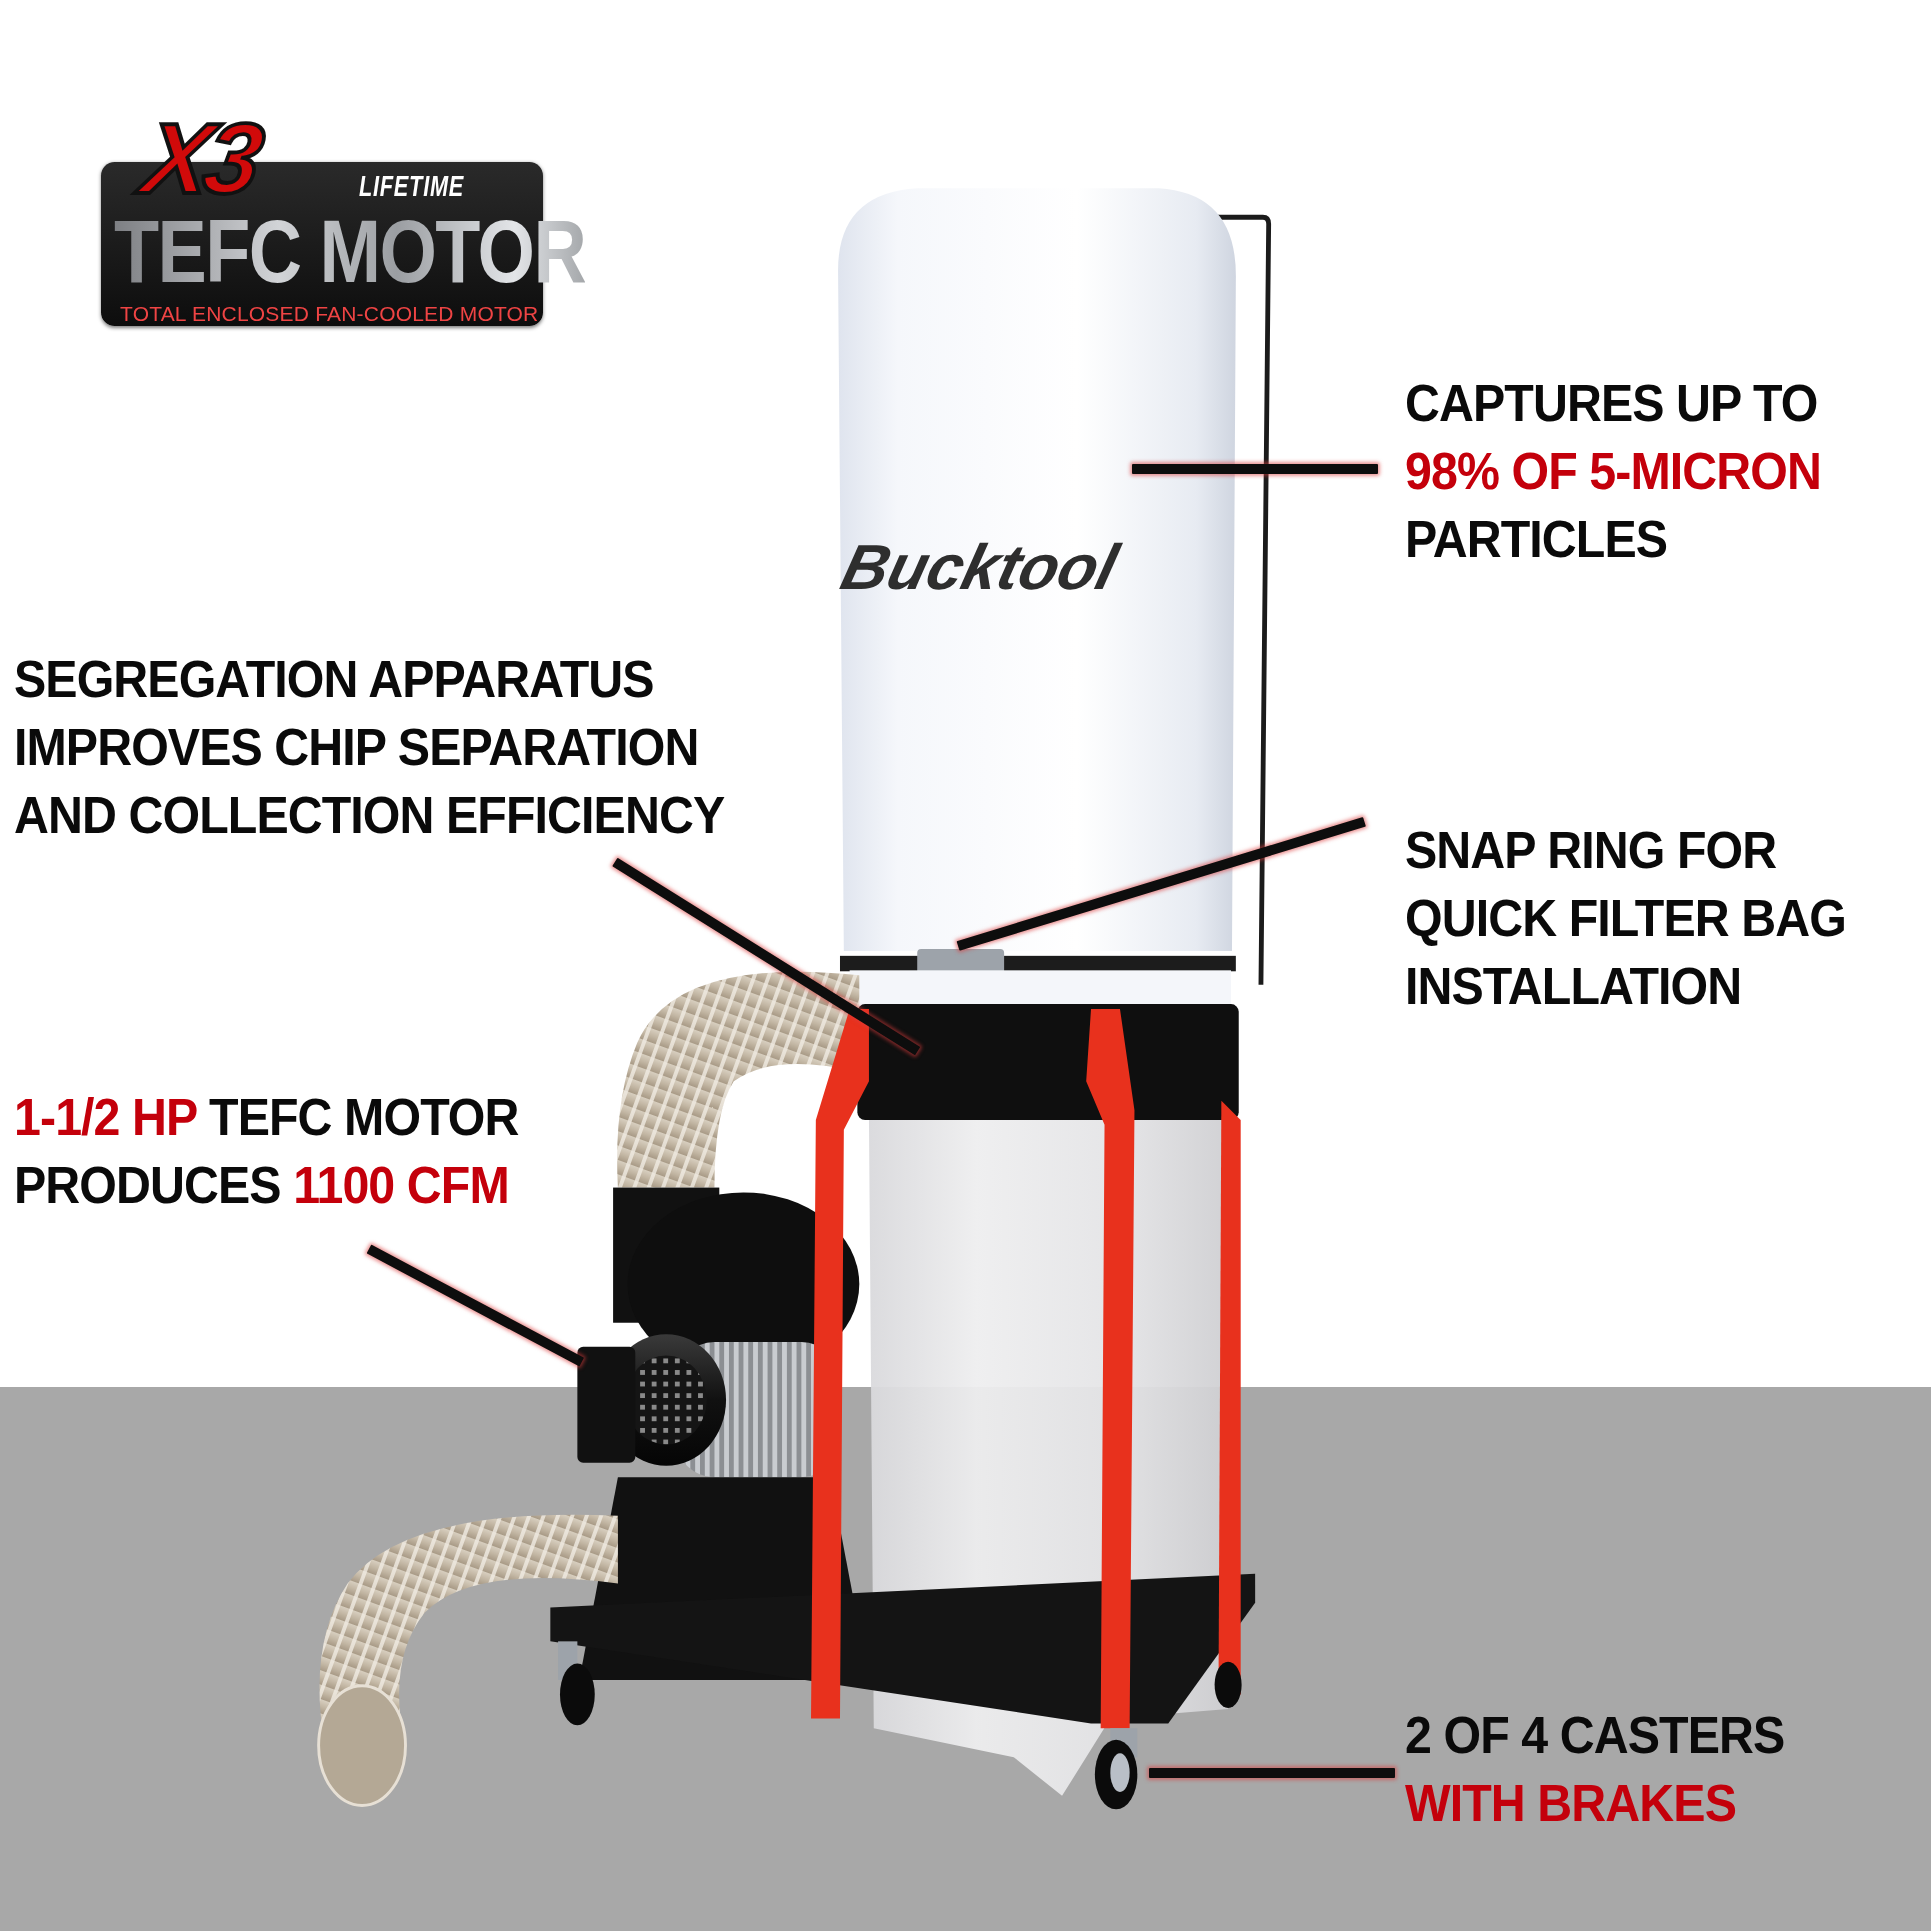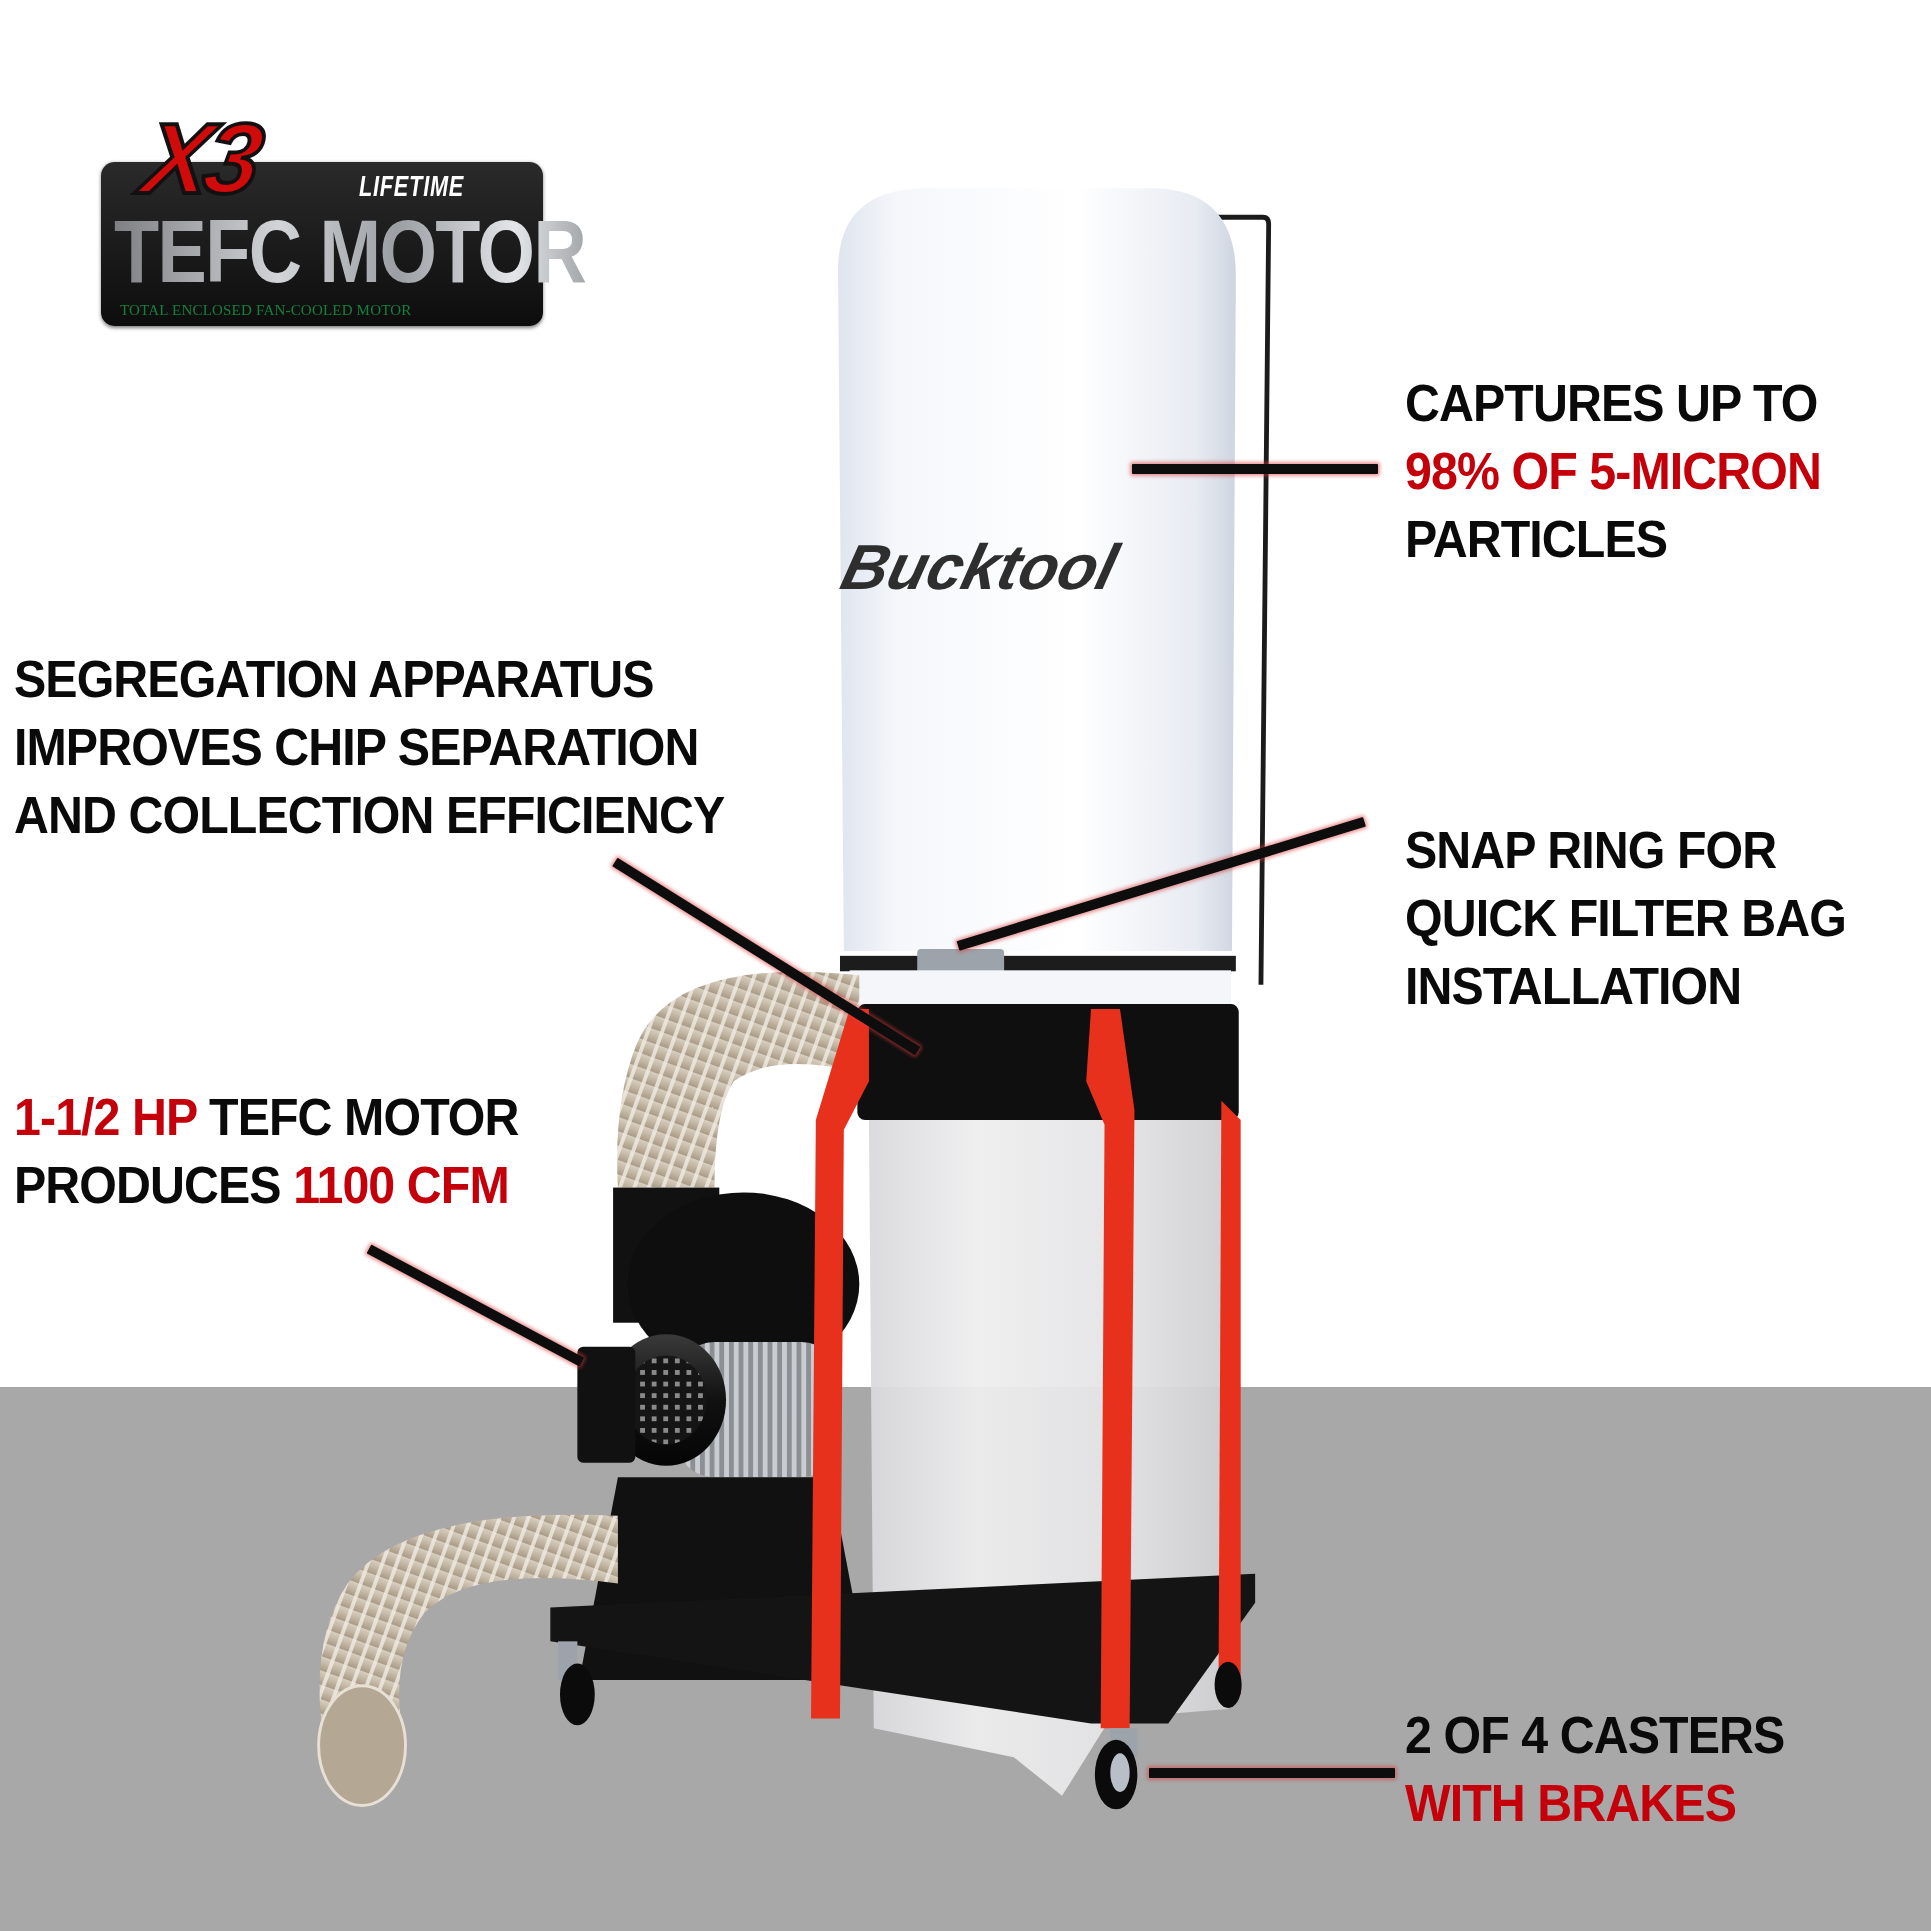--- a/index.html
+++ b/index.html
@@ -9,21 +9,21 @@
     .callout{position:absolute;font-family:"Liberation Sans","DejaVu Sans",sans-serif;font-weight:700;font-size:52px;line-height:68px;letter-spacing:-1px;color:#0a0a0a;white-space:nowrap;transform:scaleX(0.93);transform-origin:left top;}
     .callout .red{color:#c4000b;}
     .callout .line{display:block;}
     
     .leader{position:absolute;height:9.7px;background:#0d0d0d;box-shadow:0 0 3.9px 1.9px rgba(220,60,60,0.55);transform-origin:left center;border-radius:1px;}
     
     .badge{position:absolute;left:101px;top:162px;width:442px;height:164px;background:linear-gradient(#2a2a2a,#0d0d0d);border-radius:13.5px;box-shadow:0 1.9px 3.9px rgba(0,0,0,.5);}
     .badge-x3{position:absolute;left:145px;top:108px;font-family:"Liberation Sans",sans-serif;font-style:italic;font-weight:900;font-size:100px;line-height:100px;color:#d10a0a;letter-spacing:-5.8px;-webkit-text-stroke:3.9px #111;transform:skewX(-10deg);}
     .badge-lifetime{position:absolute;left:359px;top:170px;font-family:"Liberation Sans",sans-serif;font-style:italic;font-weight:700;font-size:29px;color:#ffffff;letter-spacing:1px;transform:scaleX(0.75);transform-origin:left top;}
     .badge-main{position:absolute;left:114px;top:203px;font-family:"Liberation Sans",sans-serif;font-weight:700;font-size:89px;line-height:97px;letter-spacing:-1.9px;background:linear-gradient(90deg,#7d7f83 0%,#d2d4d7 35%,#9b9ea2 60%,#e3e5e8 85%,#a4a7aa 100%);-webkit-background-clip:text;background-clip:text;color:transparent;transform:scaleX(0.83);transform-origin:left top;white-space:nowrap;}
-    .badge-sub{position:absolute;left:120px;top:302px;font-family:Liberation Serif, serif;font-size:15px;color:#15803d;letter-spacing:0.2px;white-space:nowrap;}
+    .badge-sub{position:absolute;left:120px;top:302px;font-family:Liberation Sans, sans-serif;font-size:21px;color:#ef4444;letter-spacing:0.2px;white-space:nowrap;}
     
     .prod{position:absolute;left:0;top:0;width:1931px;height:1931px;}
   </style>
 </head>
 <body>
 
 <div class="floor"></div>
 
 <svg class="prod" viewBox="0 0 2000 2000" xmlns="http://www.w3.org/2000/svg">
   <defs>

